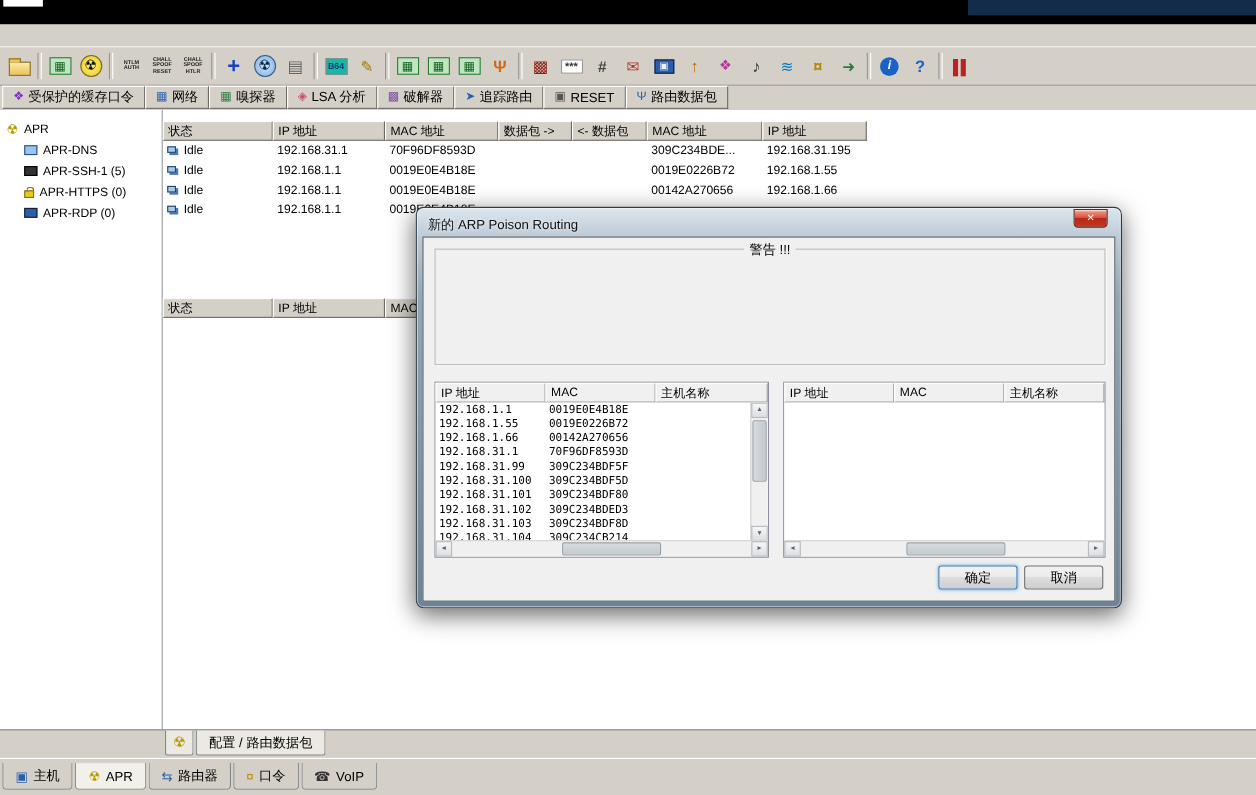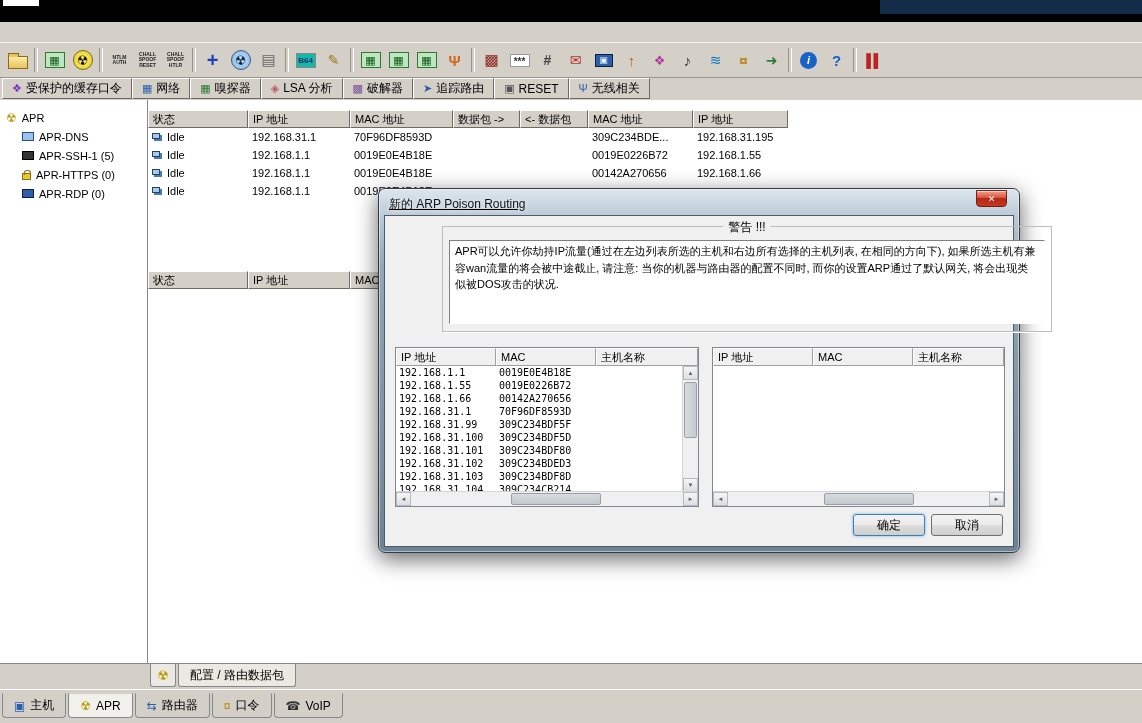--- a/index.html
+++ b/index.html
@@ -90,29 +90,29 @@
                display:flex; align-items:flex-start; padding:3px 0 0 2px; gap:2px; }
   .btab { display:flex; align-items:center; gap:5px; height:25px; padding:0 11px; font-size:12px; background:#d4d0c8;
           border:1px solid #828790; border-top:1px solid #d4d0c8; border-radius:0 0 4px 4px; cursor:default; }
   .btab.active { background:#f2f0ea; }
   .bicon { font-size:12px; line-height:1; }
 
   
   .dlg { position:absolute; left:378px; top:188px; width:642px; height:365px; border-radius:7px;
          background:linear-gradient(180deg,#dce6ee 0%,#b9c8d4 8%,#93a6b4 22%,#8195a4 60%,#6e8296 100%);
          border:1px solid #2f3c46; box-shadow:0 6px 22px rgba(0,0,0,.6), inset 0 0 0 1px rgba(255,255,255,.45); }
-  .dlg-titlebar { position:absolute; left:0; top:0; width:100%; height:30px; display:flex; align-items:center; padding-left:10px;text-decoration:underline; }
+  .dlg-titlebar { position:absolute; left:0; top:0; width:100%; height:30px; display:flex; align-items:center; padding-left:10px; }
   .dlg-title { font-size:12px; color:#111; text-shadow:0 0 4px rgba(255,255,255,.9); }
   .dlg-close { position:absolute; right:12px; top:1px; width:31px; height:17px; border-radius:0 0 4px 4px;
                background:linear-gradient(#f2a089 0%,#d8543f 45%,#b52a17 50%,#c4371f 100%);
                border:1px solid #7e1a10; color:#fff; font-size:9px; font-weight:bold;
                display:flex; align-items:center; justify-content:center; box-shadow:inset 0 1px 0 rgba(255,255,255,.55); cursor:default; }
   .dlg-client { position:absolute; left:5px; right:5px; top:26px; bottom:5px; background:#f0f0f0; border:1px solid #505a63; }
 
-  .warnbox { position:absolute; left:10px; top:10px; width:610px; height:106px; border:1px solid #bdbdbd; box-shadow:1px 1px 0 #fff;margin-left:47px; }
+  .warnbox { position:absolute; left:10px; top:10px; width:610px; height:106px; border:1px solid #bdbdbd; box-shadow:1px 1px 0 #fff; }
   .warnlegend { position:absolute; top:-8px; left:50%; transform:translateX(-50%); background:#f0f0f0; padding:0 5px; font-size:12px; color:#000; white-space:nowrap; }
   .warntext { position:absolute; left:6px; right:6px; top:13px; bottom:7px; background:#fff;
               border:1px solid; border-color:#808080 #ffffff #ffffff #808080; padding:2px 5px;
               font-size:11px; line-height:1.5; color:#000; overflow:hidden; }
 
   .dlist { position:absolute; border:1px solid #828790; background:#fff; }
   .dlist-left  { left:10px;  top:131px; width:304px; height:160px; }
   .dlist-right { left:327px; top:131px; width:293px; height:160px; }
   .dl-hdr { display:grid; grid-template-columns:100px 100px 1fr; height:18px; }
   .dl-hcell { background:#f0f0f0; border:1px solid; border-color:#ffffff #a0a0a0 #a0a0a0 #ffffff; font-size:11px;
@@ -270,21 +270,21 @@
     <div class="ttab">
         <span class="ticon" style="color:#2b5fad">➤</span>
         <span>追踪路由</span>
       </div>
     <div class="ttab">
         <span class="ticon" style="color:#555">▣</span>
         <span>RESET</span>
       </div>
     <div class="ttab">
         <span class="ticon" style="color:#2b5fad">Ψ</span>
-        <span>无线相关</span>
+        <span>路由数据包</span>
       </div>
   </div>
 
   <div class="tree">
     <div class="titem">
       <span class="mini mi-rad">☢</span>
       <span>APR</span>
     </div>
     <div class="titem child">
       <span class="mini mi-dns"></span>
@@ -407,21 +407,20 @@
     <div class="dlg-titlebar">
       <span class="dlg-title">新的 ARP Poison Routing</span>
       <div class="dlg-close">
           <span>✕</span>
         </div>
     </div>
     <div class="dlg-client">
 
       <div class="warnbox">
         <span class="warnlegend">警告 !!!</span>
-        <div class="warntext">APR可以允许你劫持IP流量(通过在左边列表所选的主机和右边所有选择的主机列表, 在相同的方向下), 如果所选主机有兼容wan流量的将会被中途截止, 请注意: 当你的机器与路由器的配置不同时, 而你的设置ARP通过了默认网关, 将会出现类似被DOS攻击的状况.</div>
       </div>
 
       <div class="dlist dlist-left">
         <div class="dl-hdr">
           <div class="dl-hcell">IP 地址</div>
           <div class="dl-hcell">MAC</div>
           <div class="dl-hcell">主机名称</div>
         </div>
         <div class="dl-body">
           <div class="dl-row">

